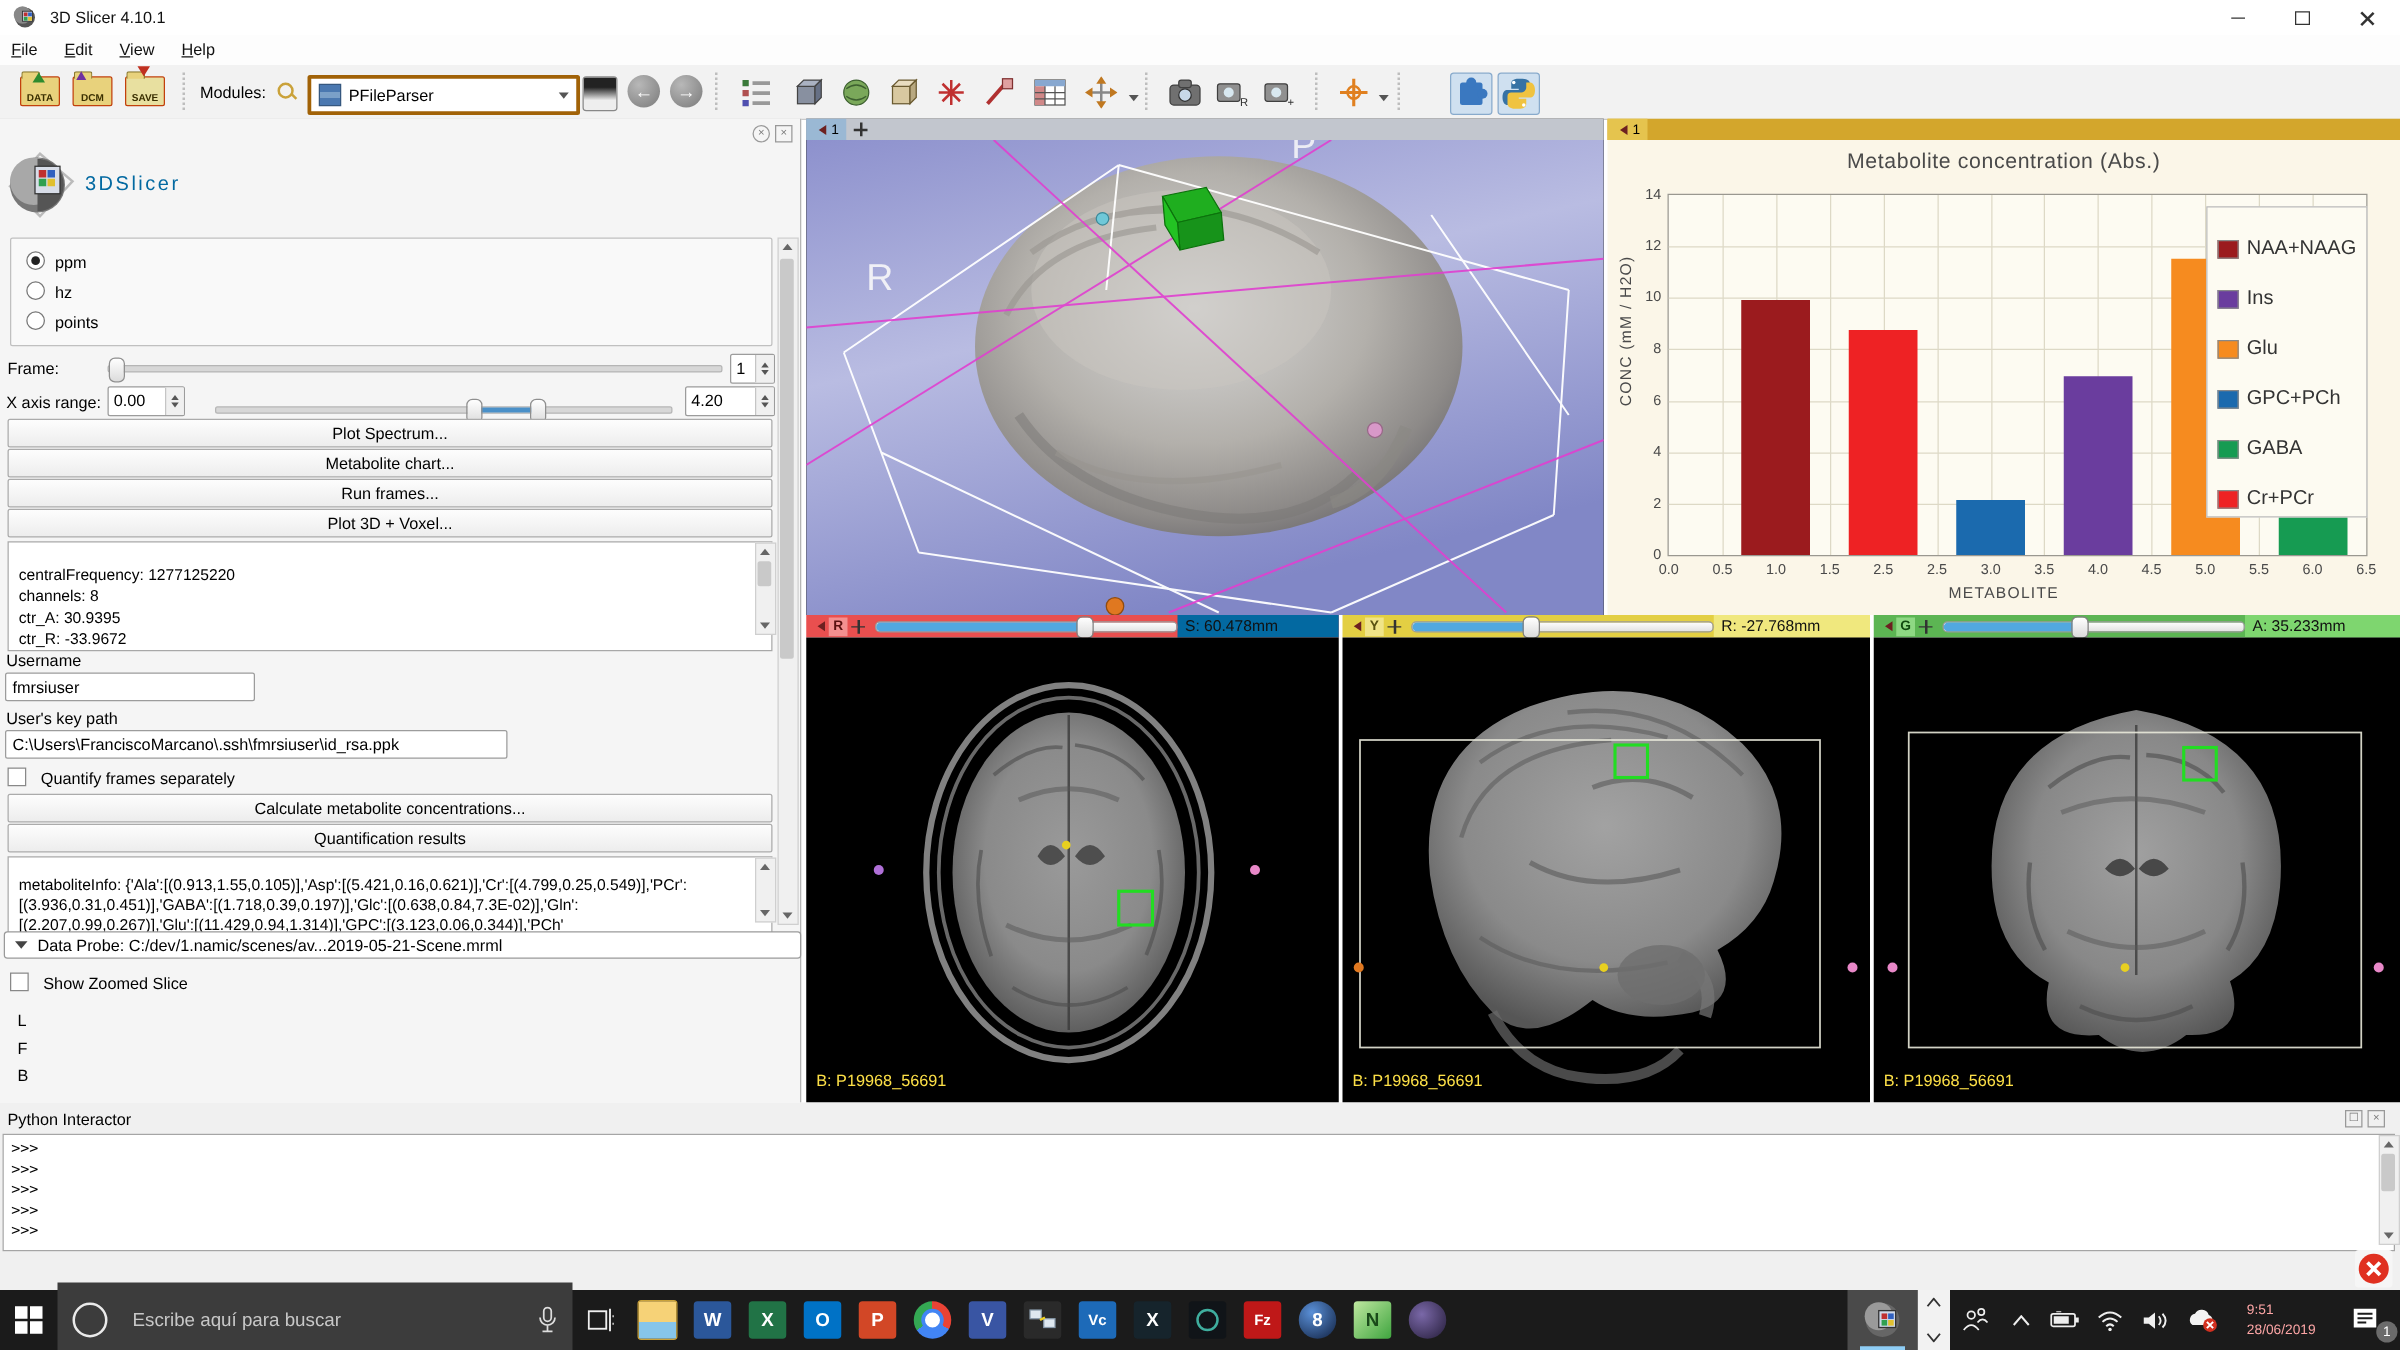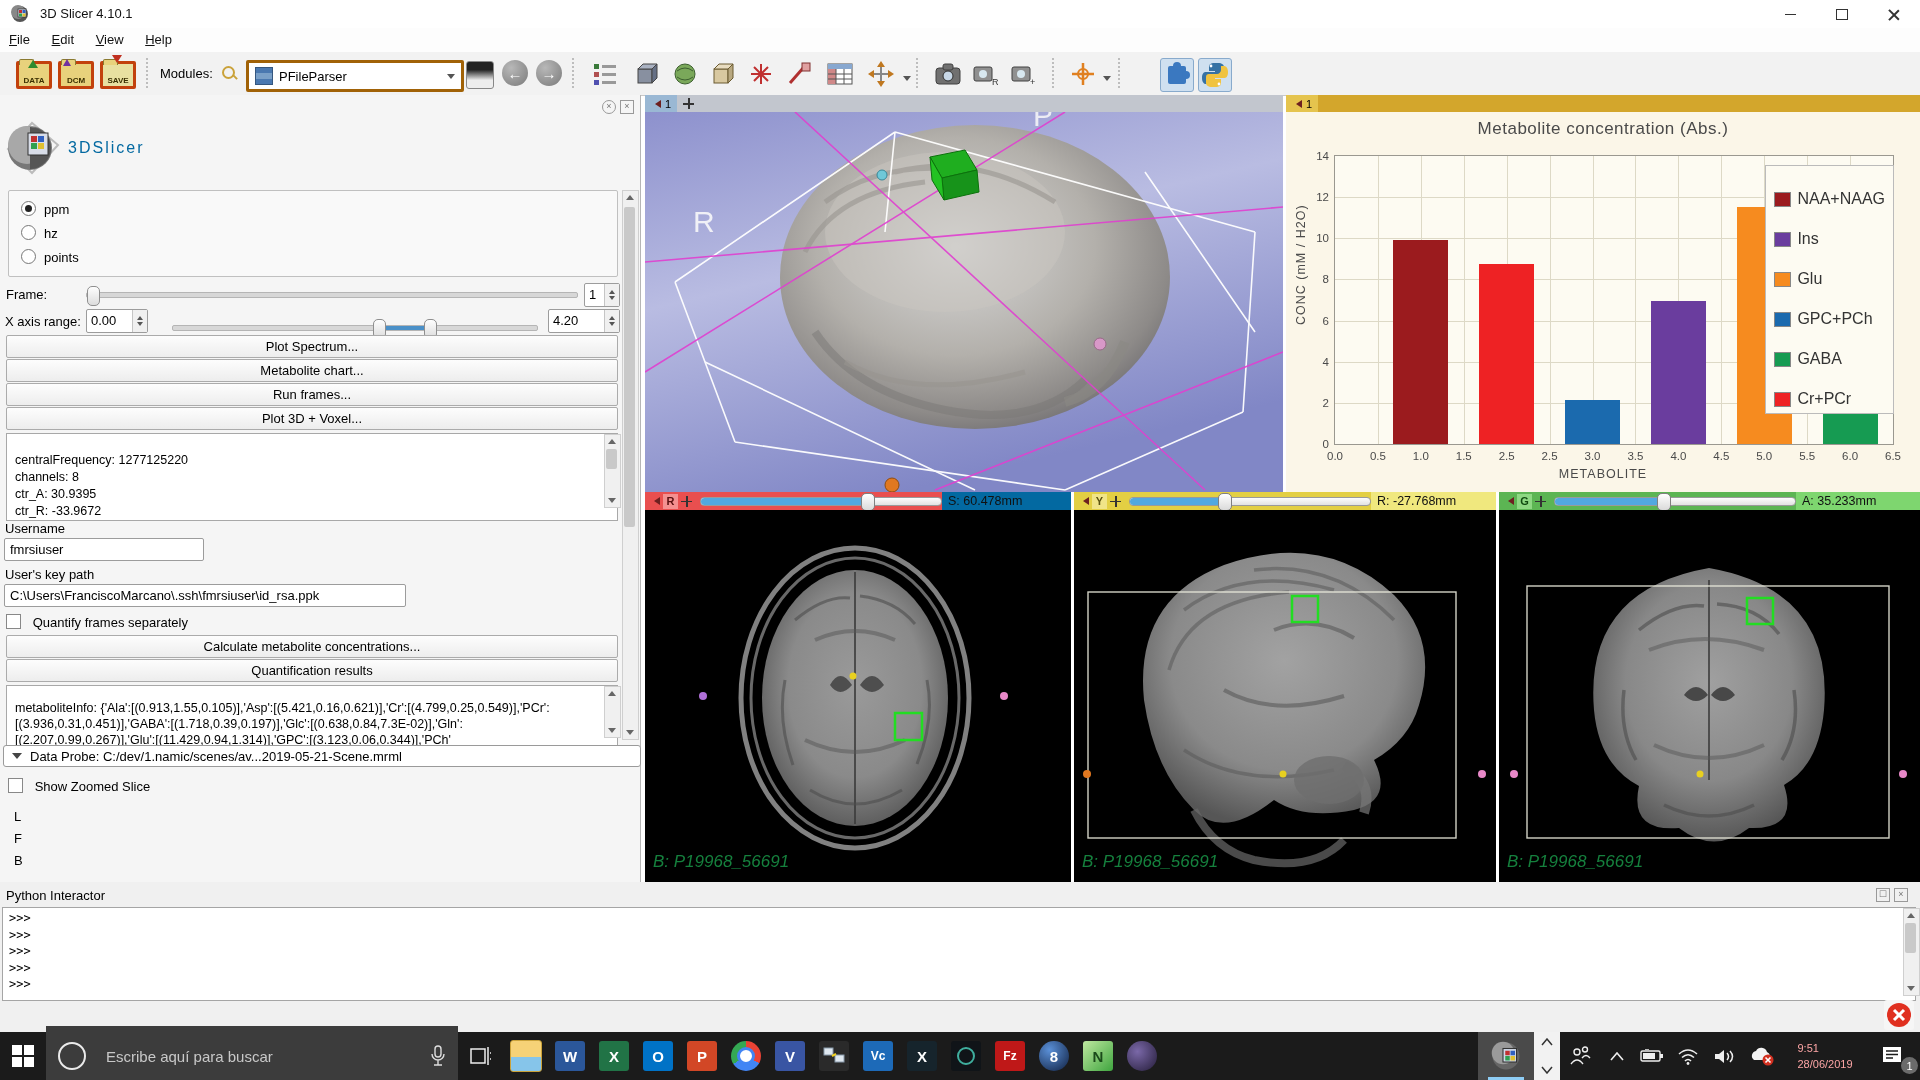--- a/index.html
+++ b/index.html
@@ -13,21 +13,21 @@
   .mini{width:11px;height:1px;background:#333;}
   .maxi{width:10px;height:9px;border:1px solid #333;}
   .closei{position:relative;width:12px;height:12px;}
   .closei::before,.closei::after{content:"";position:absolute;left:5px;top:0;width:1.5px;height:14px;background:#333;}
   .closei::before{transform:rotate(45deg);} .closei::after{transform:rotate(-45deg);}
   #menubar{left:0;top:28px;width:1920px;height:24px;background:#fdfdfd;}
   .menu-item{display:inline-block;padding:4px 9px;font-size:13px;color:#111;}
   .menu-item::first-letter{text-decoration:underline;}
   #toolbar{left:0;top:52px;width:1920px;height:43px;background:#f2f2f2;border-bottom:1px solid #c9c9c9;}
   .tsep{top:6px;width:3px;height:30px;border-left:2px dotted #bdbdbd;}
-  .folder-ic{position:relative;width:30px;height:22px;background:#e8d27c;border:3px solid #c2410c;border-radius:2px;}
+  .folder-ic{position:relative;width:30px;height:22px;background:#e8d27c;border:1px solid #c2410c;border-radius:2px;}
   .folder-ic::before{content:"";position:absolute;left:0;top:-5px;width:13px;height:5px;background:#e8d27c;border:1px solid #8a7a30;border-bottom:none;border-radius:2px 2px 0 0;}
   .folder-lbl{position:absolute;left:0;right:0;bottom:1px;text-align:center;font-size:8px;font-weight:bold;color:#3a2f00;}
   .arrow-up{position:absolute;left:9px;top:-9px;width:0;height:0;border:5px solid transparent;border-bottom:8px solid #2e8b2e;}
   .arrow-dn{position:absolute;left:9px;top:-9px;width:0;height:0;border:5px solid transparent;border-top:8px solid #c03020;}
   .arrow-dd{position:absolute;left:2px;top:-9px;width:0;height:0;border:4px solid transparent;border-bottom:7px solid #7030a0;}
   .circbtn{width:26px;height:26px;border-radius:50%;background:radial-gradient(circle at 35% 30%,#b8b8b8,#7a7a7a);
            display:flex;align-items:center;justify-content:center;color:#fff;font-size:15px;font-weight:bold;}
   .tool-ic{width:26px;height:26px;border-radius:3px;display:flex;align-items:center;justify-content:center;font-size:14px;}
   .ddarrow{width:0;height:0;border:4px solid transparent;border-top:5px solid #555;margin-left:3px;margin-top:4px;}
   #modules-dd{display:flex;align-items:center;background:#fff;border:3px solid #a16207;border-radius:2px;height:26px;width:200px;padding:0 6px;gap:6px;}
@@ -68,21 +68,21 @@
   .xhair{position:relative;width:11px;height:11px;}
   .xhair::before{content:"";position:absolute;left:5px;top:0;width:1.5px;height:11px;background:#333;}
   .xhair::after{content:"";position:absolute;top:5px;left:0;height:1.5px;width:11px;background:#333;}
   .slicebar{height:18px;display:flex;align-items:center;}
   .sbadge{width:15px;height:15px;display:flex;align-items:center;justify-content:center;font-size:11px;font-weight:bold;margin:0 3px;}
   .strack{position:relative;height:7px;background:linear-gradient(#fdfdfd,#e2e2e2);border:1px solid #9a9a9a;border-radius:4px;}
   .sfill{position:absolute;left:0;top:0;height:100%;background:#52a8e0;border-radius:4px 0 0 4px;}
   .shandle{position:absolute;top:-5px;width:12px;height:16px;background:linear-gradient(#ffffff,#dadada);border:1px solid #808080;border-radius:5px;}
   .poslabel{height:18px;display:flex;align-items:center;padding-left:6px;font-size:12.5px;color:#111;}
   .slice{background:#000;overflow:hidden;}
-  .slice-footer{position:absolute;left:8px;bottom:10px;color:#15803d;font-size:17px;font-style:italic;}
+  .slice-footer{position:absolute;left:8px;bottom:10px;color:#fde047;font-size:13px;}
   
   #chartview{left:1286px;top:95px;width:634px;height:397px;background:#fbf6e8;}
   #chart-title{left:0;top:24px;width:634px;text-align:center;font-size:17px;color:#4a4a4a;letter-spacing:0.5px;}
   #chart-plot{left:48px;top:60px;width:558px;height:288px;background:#fdfbf2;border:1.5px solid #9a9890;}
   .gline{position:absolute;background:#ddd9c6;}
   .bar{position:absolute;bottom:0;}
   .ytick{position:absolute;right:100%;margin-right:6px;transform:translateY(-50%);font-size:11.5px;color:#4a4a4a;}
   .xtick{position:absolute;top:100%;margin-top:6px;transform:translateX(-50%);font-size:11.5px;color:#4a4a4a;}
   #chart-ylabel{left:8px;top:230px;transform:rotate(-90deg);transform-origin:0 0;font-size:12.5px;color:#4a4a4a;letter-spacing:1px;}
   #chart-xlabel{left:0;top:372px;width:634px;text-align:center;font-size:12.5px;color:#4a4a4a;letter-spacing:1px;}

